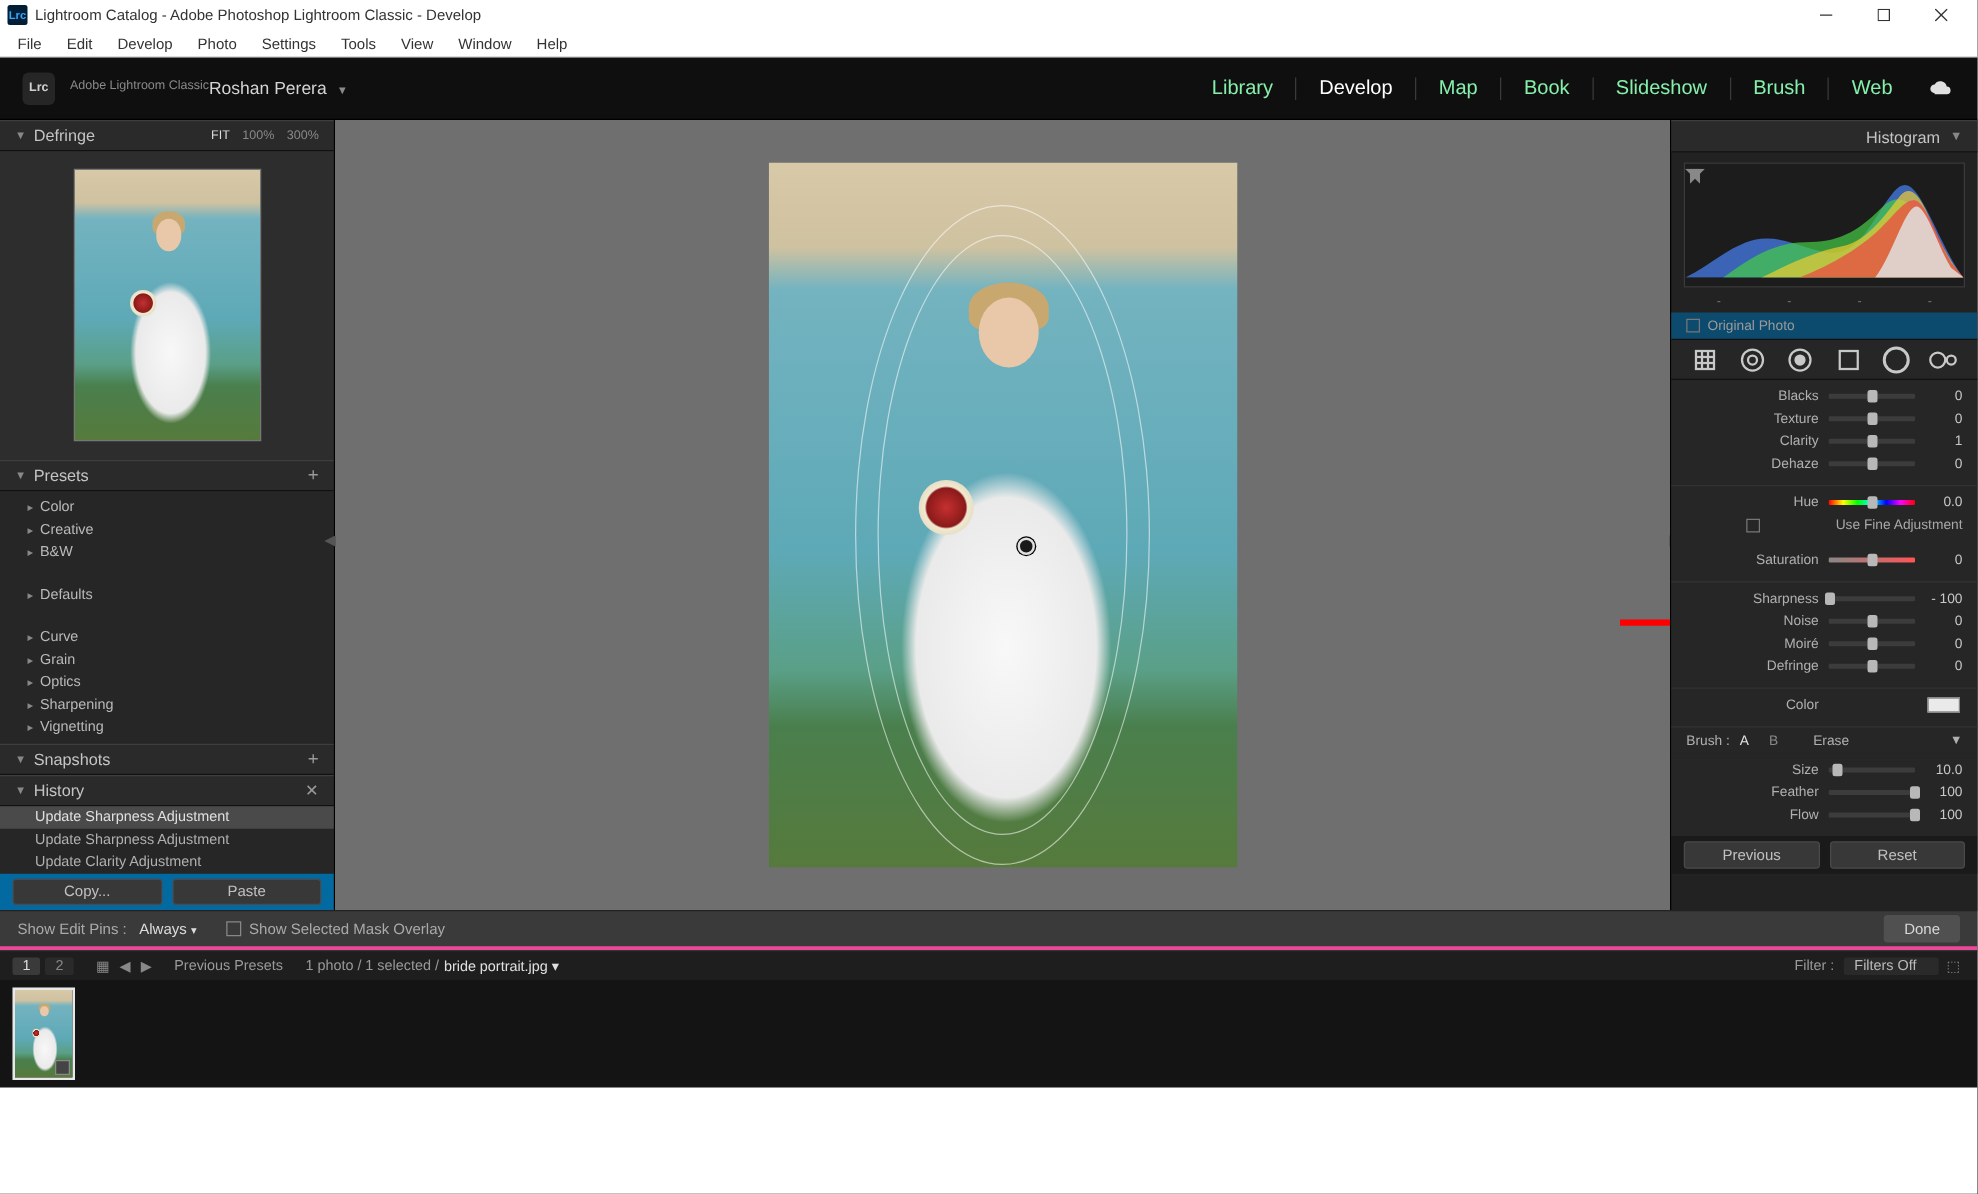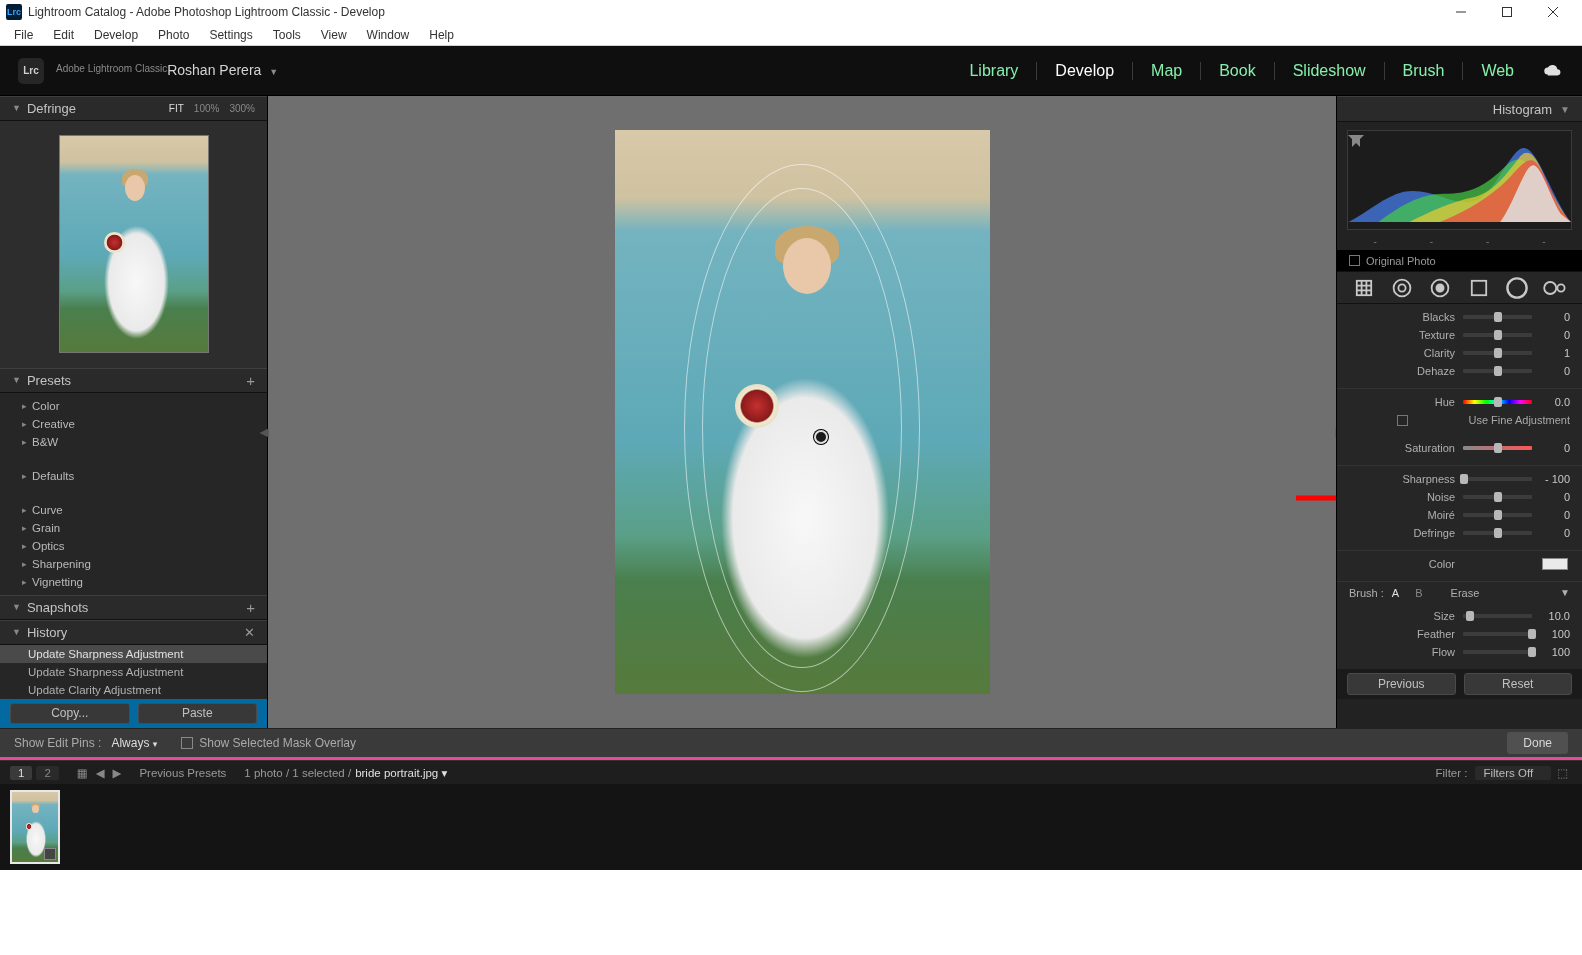--- a/index.html
+++ b/index.html
@@ -64,21 +64,21 @@
 .hist-list{ background:#262626; font-size:11.5px;}
 .hist-list .hitem{ height:18px; padding:0 16px 0 28px; display:flex; align-items:center; color:#b0b0b0;}
 .hist-list .hitem.sel{ background:#4a4a4a; color:#e0e0e0;}
 
 .copy-row{ height:30px; display:flex; gap:8px; padding:4px 10px; background:#0369a1;}
 .pill-btn{ flex:1; background:#383838; border:1px solid #4a4a4a; border-radius:3px; font-size:12px; color:#c0c0c0; display:flex; align-items:center; justify-content:center; cursor:pointer;}
 
 
 .histo-box{ height:100px; margin:8px 10px 6px; background:#1c1c1c; border:1px solid #3a3a3a; position:relative; overflow:hidden;}
 .histo-box svg{ position:absolute; inset:0;}
-.orig-row{ height:22px; display:flex; align-items:center; padding:0 12px; font-size:11px; color:#9a9a9a; background:#000000; border-bottom:1px solid #111;}
+.orig-row{ height:22px; display:flex; align-items:center; padding:0 12px; font-size:11px; color:#9a9a9a; background:#0c4a6e; border-bottom:1px solid #111;}
 .orig-row .cb{ width:11px; height:11px; border:1px solid #777; margin-right:6px;}
 .toolmode-row{ height:32px; background:#262626; border-bottom:1px solid #111; display:flex; align-items:center; justify-content:space-around; padding:0 8px;}
 .toolmode-row .tm{ width:24px; height:24px; display:flex; align-items:center; justify-content:center;}
 .toolmode-row .tm.sel{ }
 .toolmode-row svg{ stroke:#c8c8c8; fill:none; stroke-width:1.5;}
 
 .sliders{ background:#262626; padding:4px 0 8px; font-size:11px;}
 .srow{ display:flex; align-items:center; height:18px; padding:0 12px;margin-left:48px;}
 .srow .lbl{ width:58px; text-align:right; color:#b0b0b0; font-size:11px;}
 .srow .track{ flex:1; height:4px; background:#3c3c3c; margin:0 8px; position:relative; border-radius:1px;}

